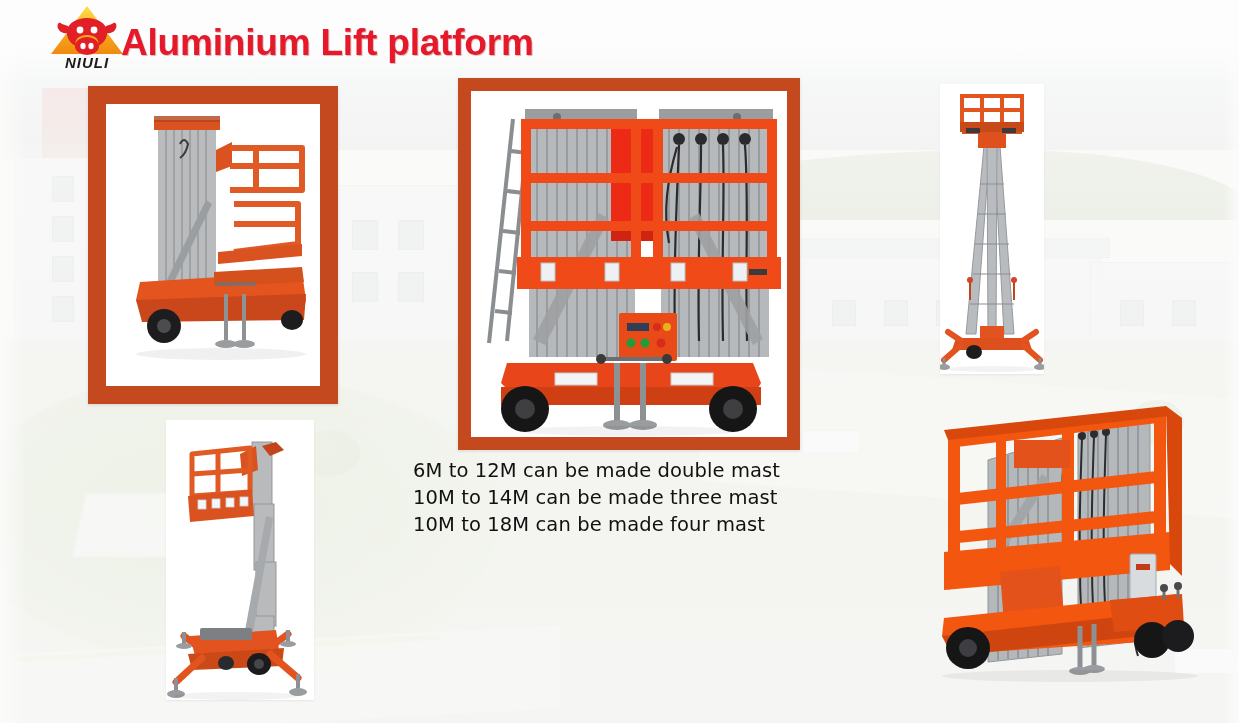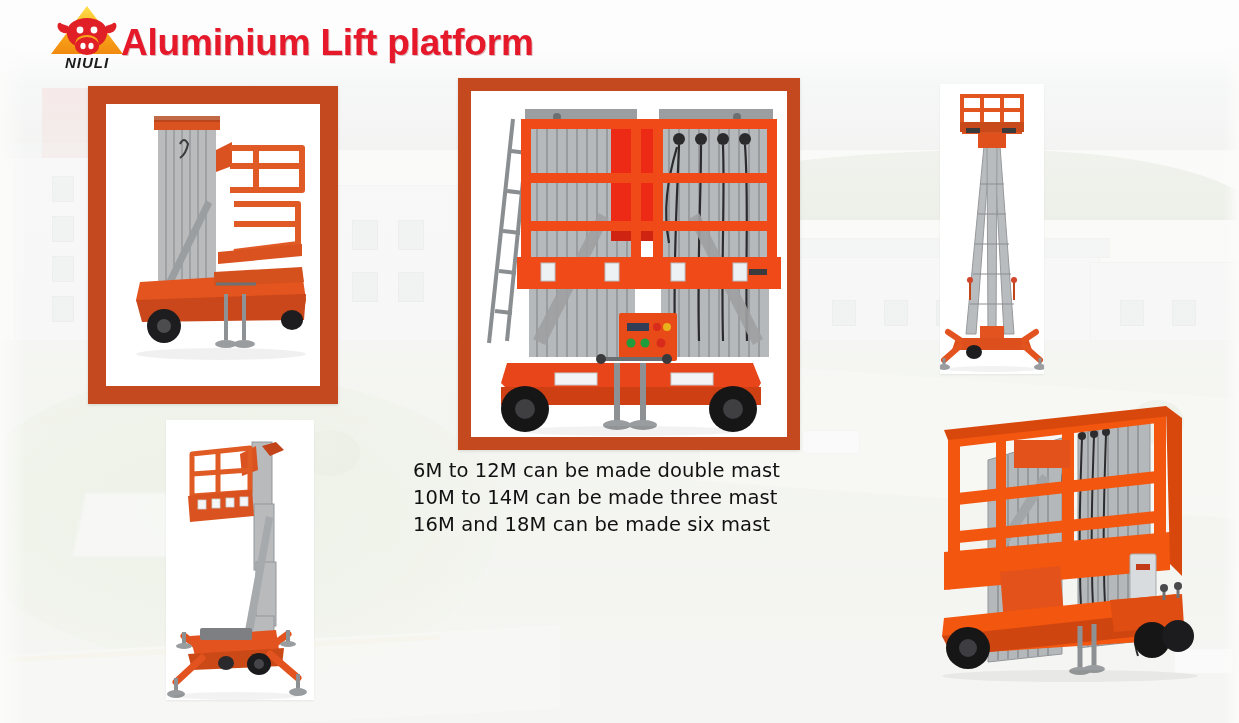--- a/index.html
+++ b/index.html
@@ -621,16 +621,16 @@
         <circle cx="234" cy="184" r="4" fill="#4a4a4c"></circle>
         <circle cx="248" cy="182" r="4" fill="#4a4a4c"></circle>
         <ellipse cx="140" cy="272" rx="128" ry="6" fill="#000" opacity=".05"></ellipse>
       </svg>
     </div>
   </div>
 
   <div class="spec">
     <div class="line">6M to 12M can be made double mast</div>
     <div class="line">10M to 14M can be made three mast</div>
-    <div class="line">16M and 18M can be made six mast</div>
+    <div class="line">10M to 18M can be made four mast</div>
   </div>
 
 </div>
 
 </body></html>

